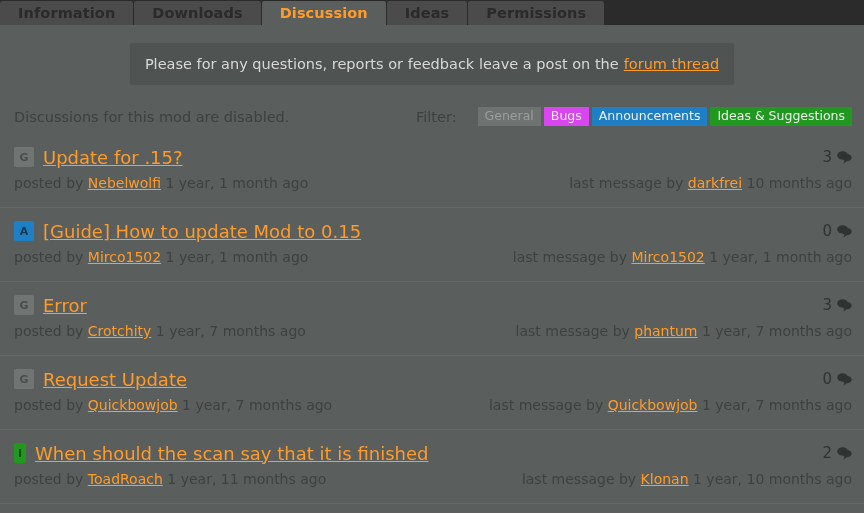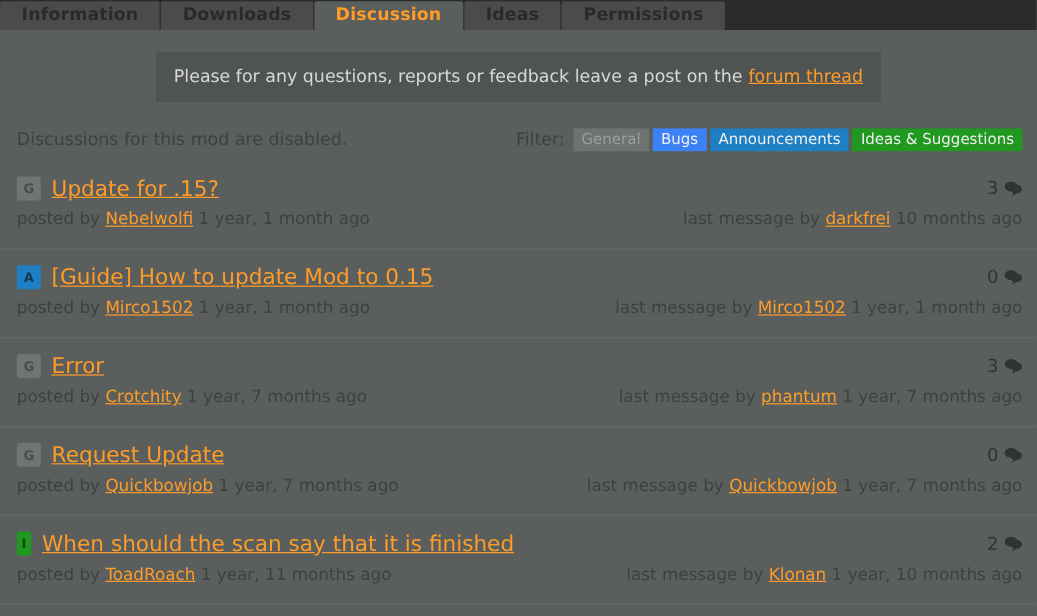--- a/index.html
+++ b/index.html
@@ -70,36 +70,36 @@
     align-items: center;
     justify-content: space-between;
   }
   .disabled-note {
     color: #3d4140;
     font-size: 14.5px;
   }
   .filters {
     display: flex;
     align-items: center;
-    gap: 3px;
+    gap: 17px;
   }
   .filter-label {
     color: #3d4140;
     font-size: 14.5px;
     margin-right: 4px;
   }
   .tag {
     font-size: 12.5px;
     padding: 3px 7px 4px 7px;
     color: #efefef;
     line-height: 1;
     white-space: nowrap;
   }
   .tag.general      { background: #6e7271; color: #9b9e9d; }
-  .tag.bugs         { background: #3b82f6; }
+  .tag.bugs         { background: #d946ef; }
   .tag.announce     { background: #1f7fc4; }
   .tag.ideas        { background: #219820; }
 
   
   .list { margin-top: 4px; }
   .row {
     position: relative;
     height: 74px;
     padding: 0 12px 0 14px;
     border-bottom: 1px solid #656a69;

